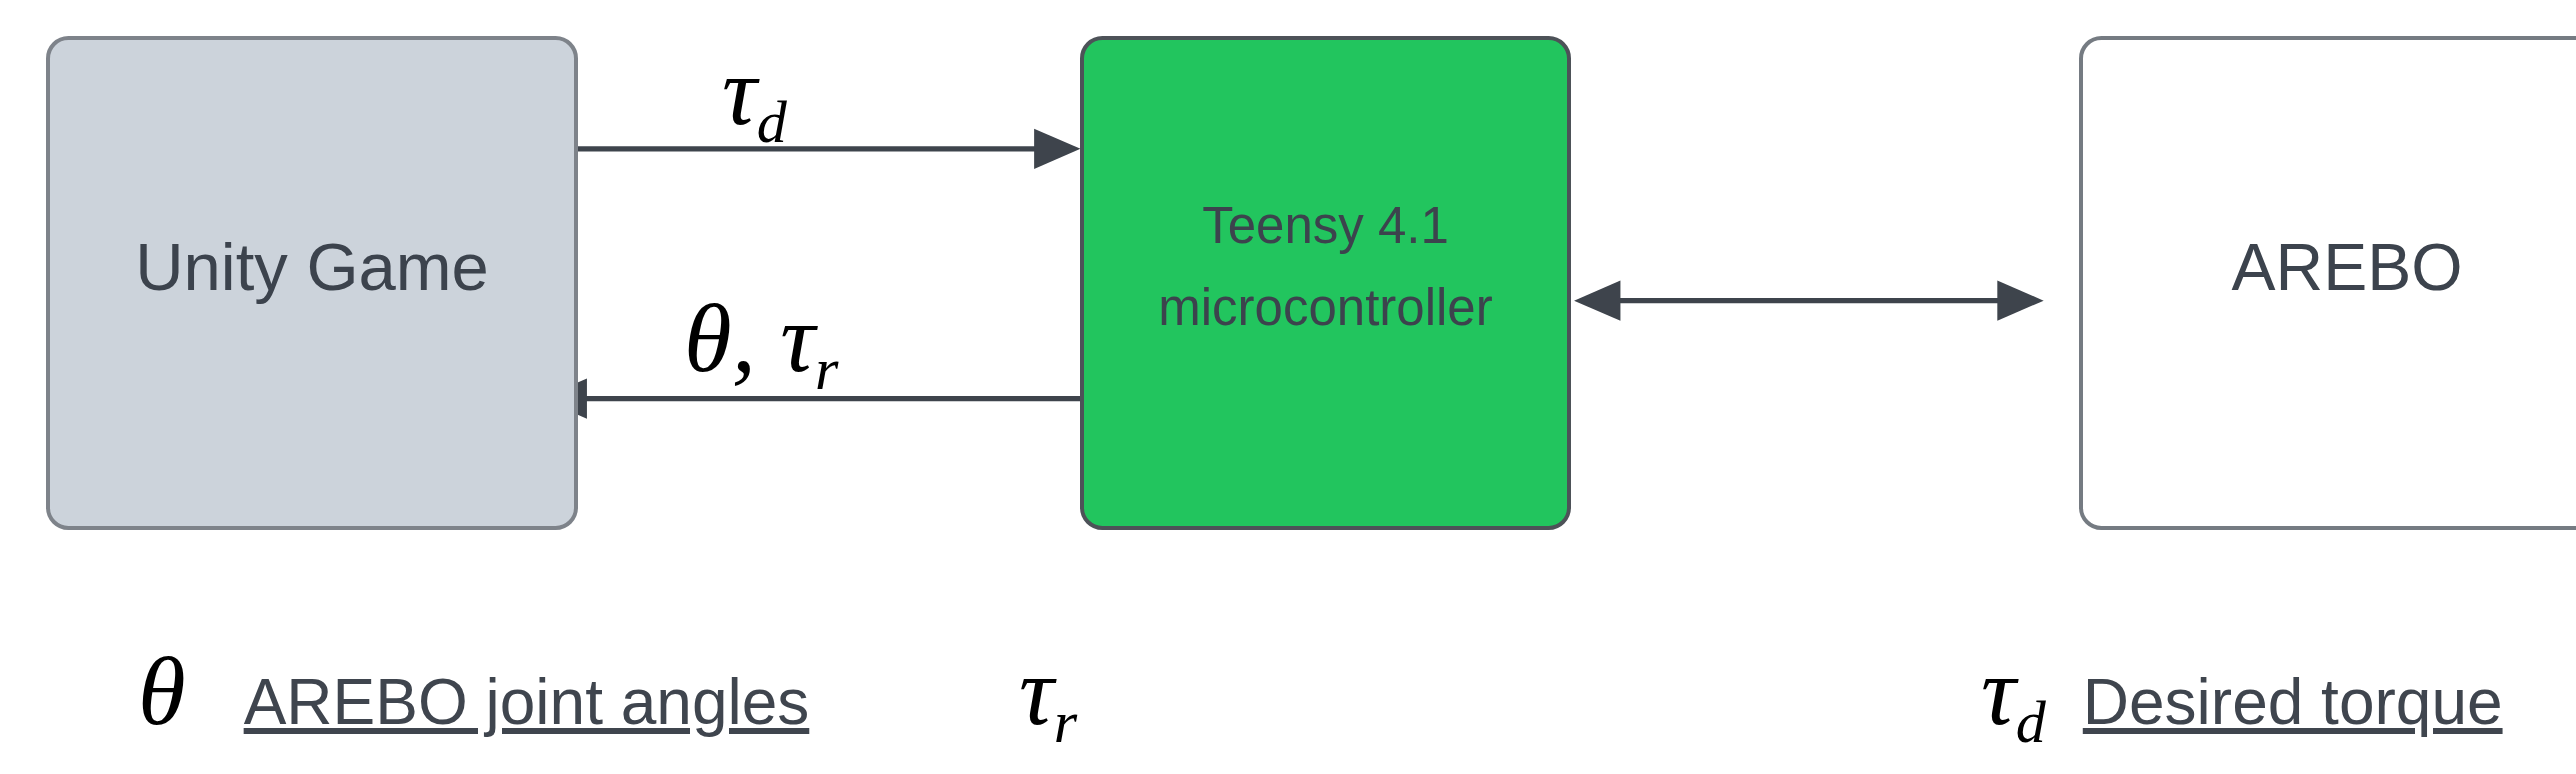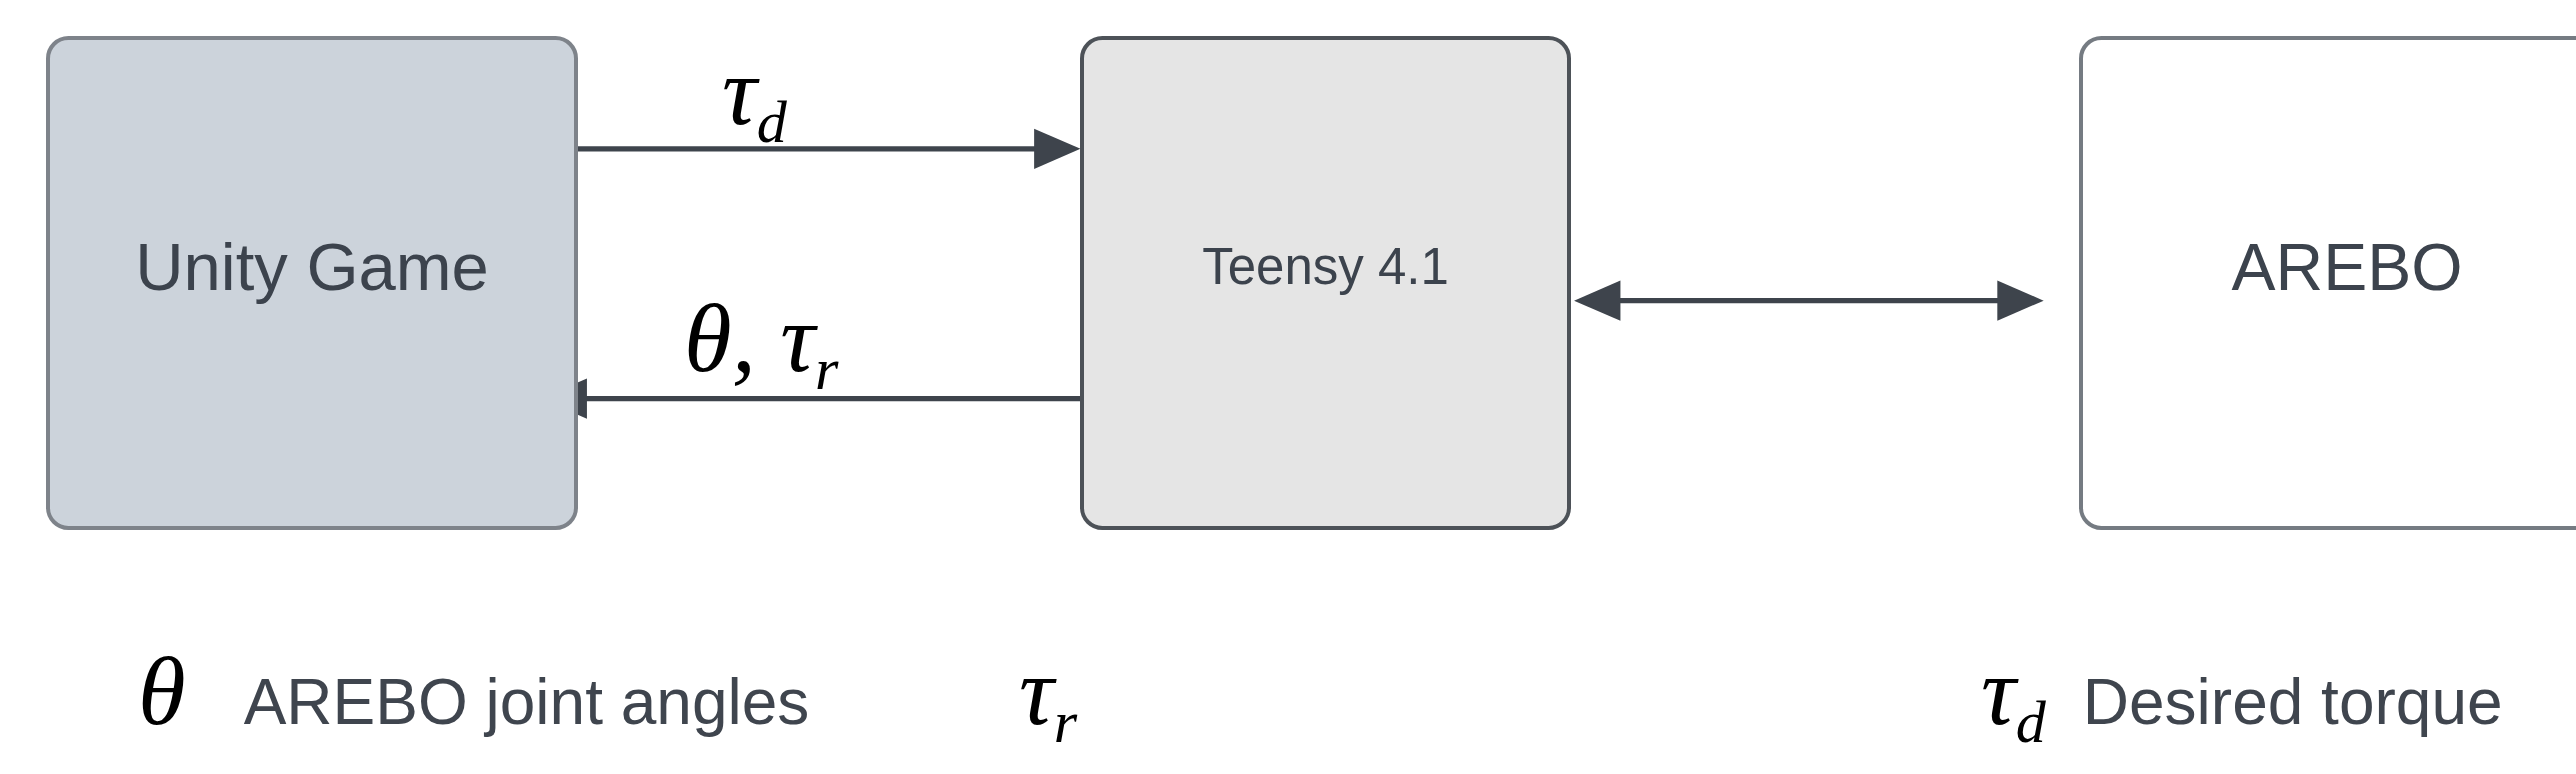--- a/index.html
+++ b/index.html
@@ -59,20 +59,21 @@
     top:643px;
     display:flex;
     align-items:baseline;
     white-space:nowrap;
   }
   .legend-symbol{font-size:97px;line-height:1;}
   .legend-text{
     font-size:64px;
     color:#3f454e;
     margin-left:58px;
+    text-decoration:underline;
   }
   #legend-theta {left:138px;}
   #legend-tau-r {left:1019px;flex-direction:column;}
   #legend-tau-d {left:1981px;}
   #legend-tau-d .legend-text{margin-left:37px;}
 </style>
 </head>
 <body>
 
 <div class="canvas">
@@ -89,23 +90,24 @@
     <polygon class="arrow-fill" points="2104,402 2166,375 2166,429" fill="#3e444c"></polygon>
     <polygon class="arrow-fill" points="2732,402 2670,375 2670,429" fill="#3e444c"></polygon>
   </svg>
 
   <div class="node" id="node-unity" style="background: rgb(204, 211, 219); border-color: rgb(126, 131, 138);">
     <div class="node-label">
       <span>Unity Game</span><br>
     </div>
   </div>
 
-  <div class="node" id="node-teensy" style="background: #e5e5e5; border-color: rgb(77, 82, 88);">
+  <div class="node" id="node-teensy" style="background: #22c55e; border-color: rgb(77, 82, 88);">
     <div class="node-label">
       <span>Teensy 4.1</span><br>
+      <span>microcontroller</span>
     </div>
   </div>
 
   <div class="node" id="node-arebo" style="background: rgb(255, 255, 255); border-color: rgb(117, 123, 130);">
     <div class="node-label">AREBO</div>
   </div>
 
   <div class="edge-label greek" id="label-tau-d">
     <span>τ</span><span class="gsub">d</span>
   </div>

